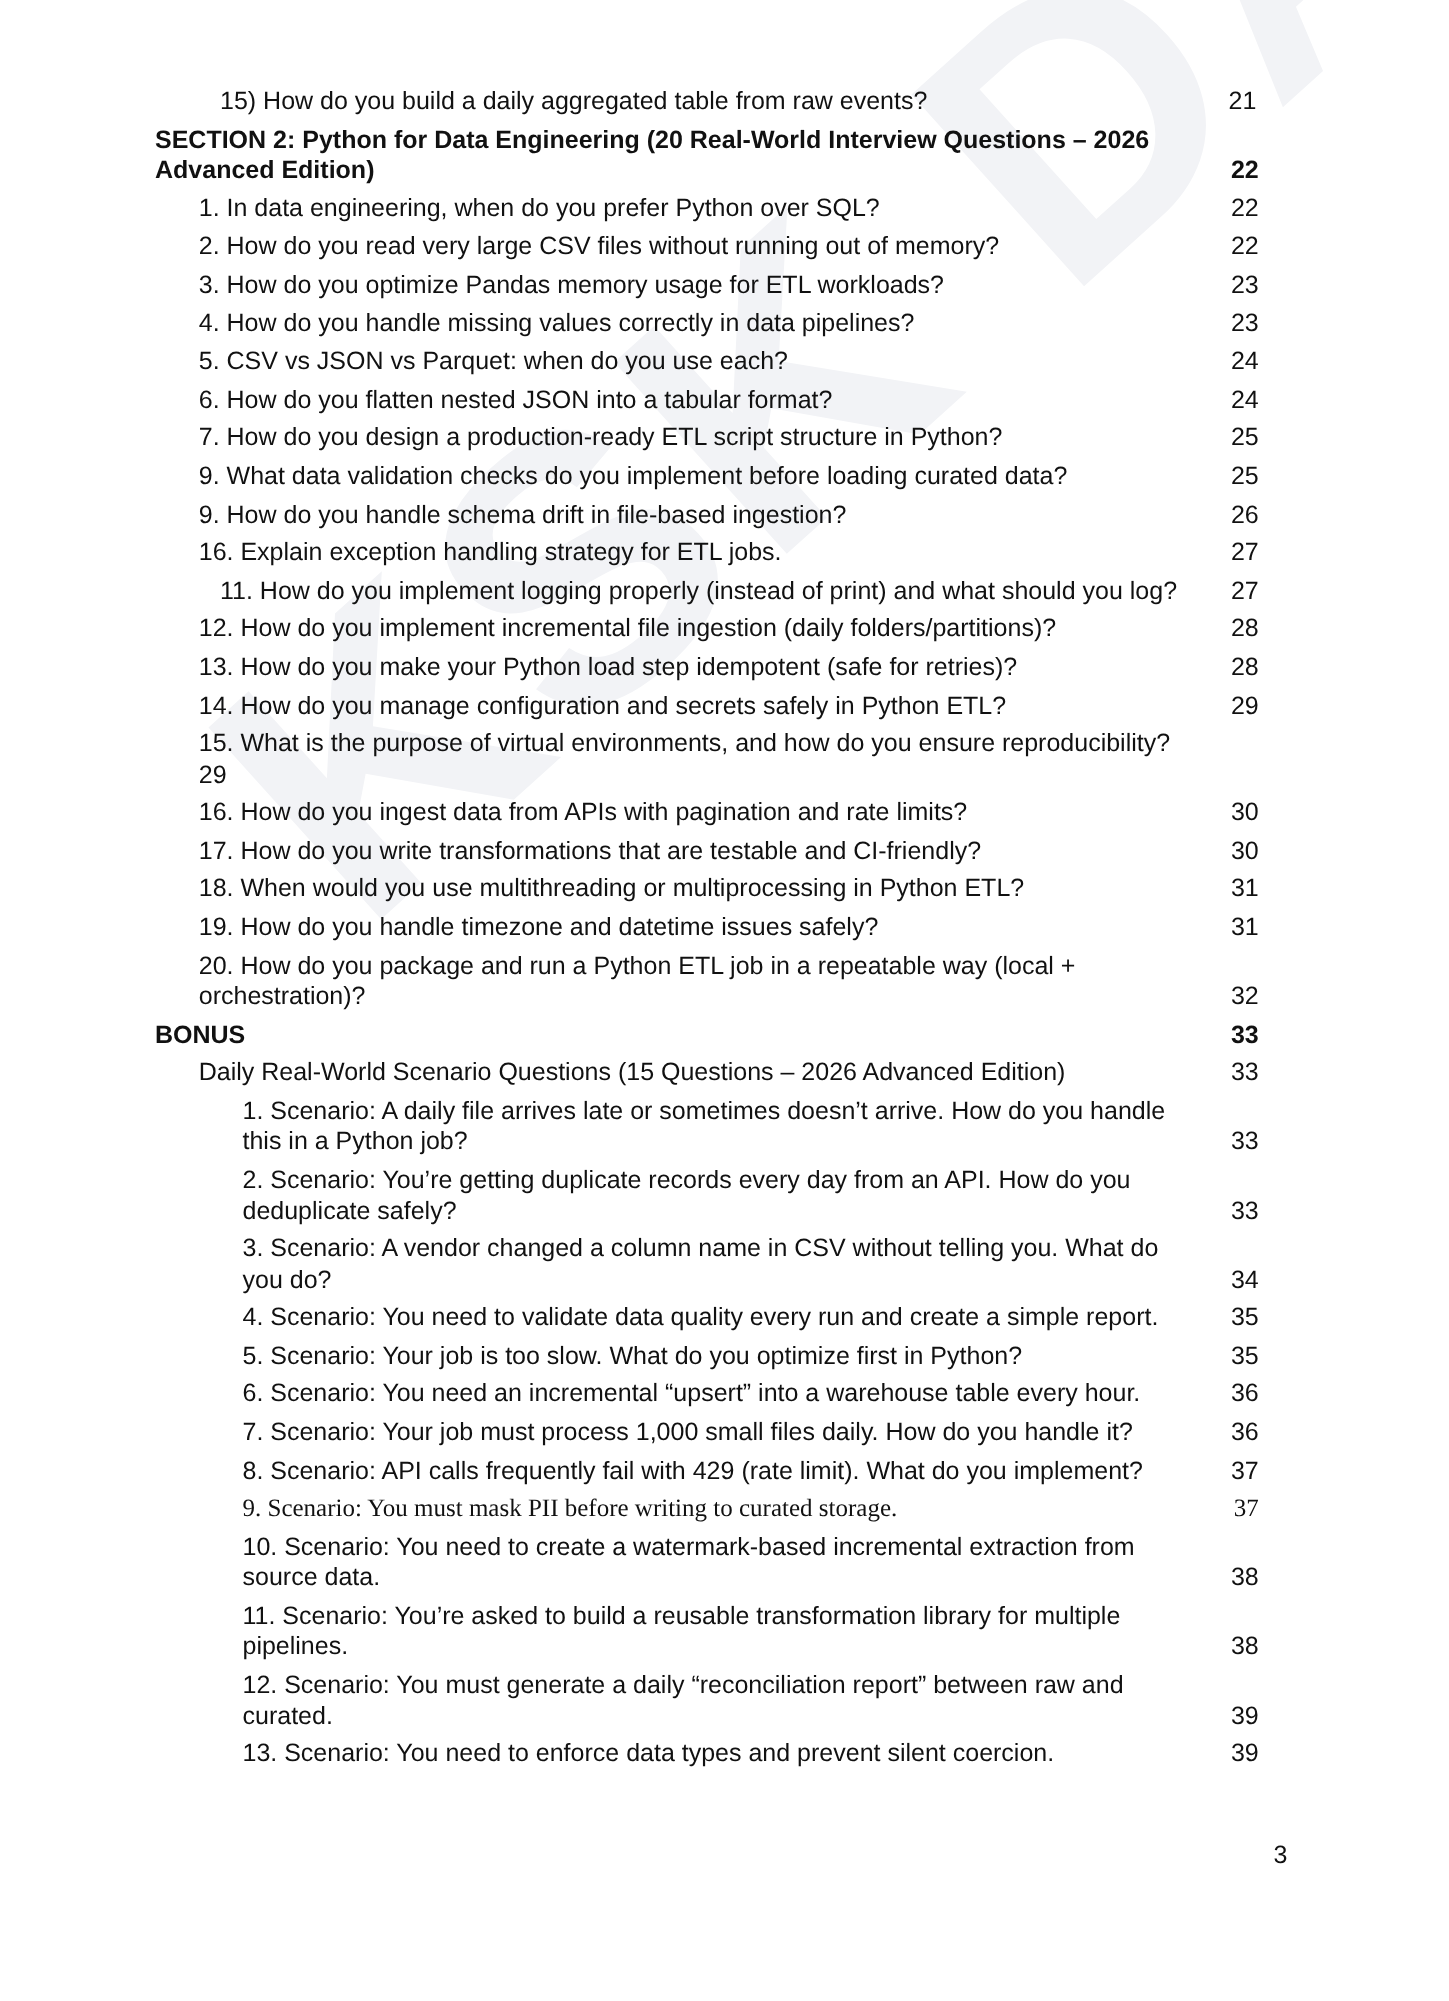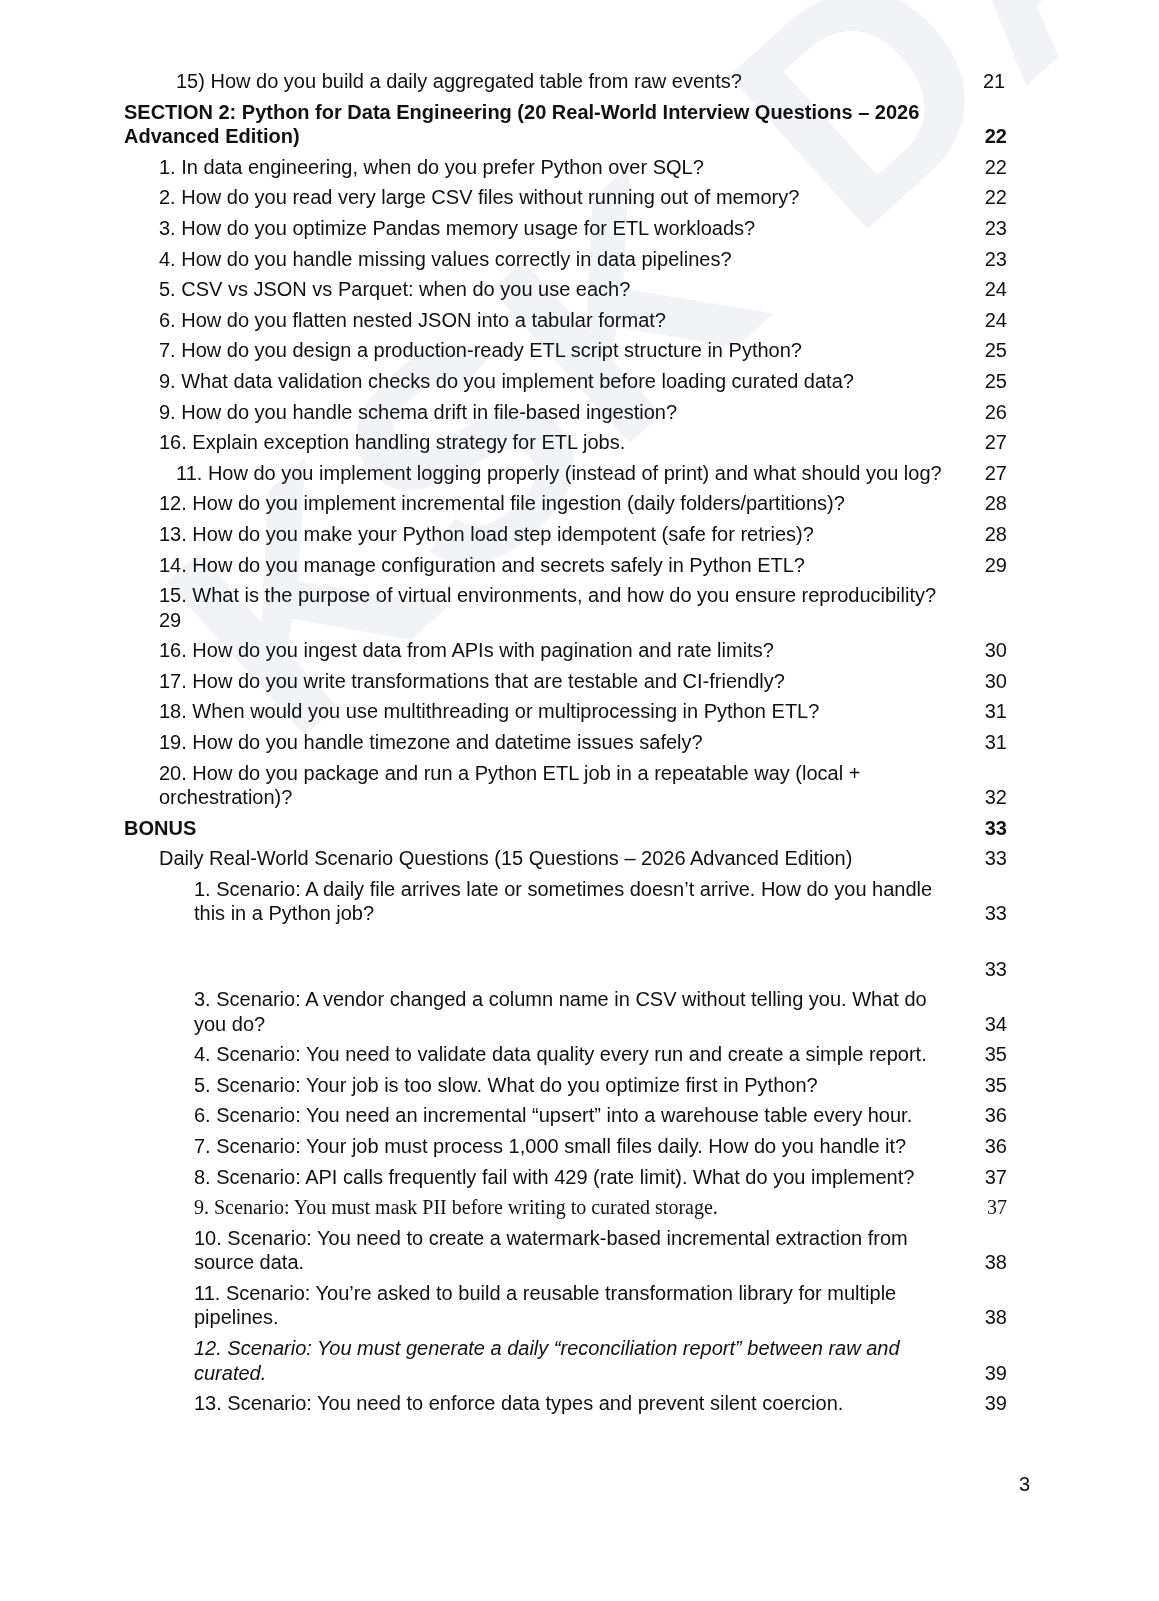--- a/index.html
+++ b/index.html
@@ -160,20 +160,22 @@
     <div class="row" style="left: 159px; top: 846.3px; width: 848px; height: 24.5px;">
       <div class="txt" style="white-space: pre;">Daily Real-World Scenario Questions (15 Questions – 2026 Advanced Edition)</div>
       <div class="pg" style="left: 788px; top: 0px;">33</div>
     </div>
     <div class="row" style="left: 194px; top: 876.9px; width: 813px; height: 49px;">
       <div class="txt" style="white-space: pre;">1. Scenario: A daily file arrives late or sometimes doesn’t arrive. How do you handle
 this in a Python job?</div>
       <div class="pg" style="left: 753px; top: 24.5px;">33</div>
     </div>
     <div class="row" style="left: 194px; top: 932px; width: 813px; height: 49px;">
+      <div class="txt" style="white-space: pre;">2. Scenario: You’re getting duplicate records every day from an API. How do you
+deduplicate safely?</div>
       <div class="pg" style="left: 753px; top: 24.5px;">33</div>
     </div>
     <div class="row" style="left: 194px; top: 987.1px; width: 813px; height: 49px;">
       <div class="txt" style="white-space: pre;">3. Scenario: A vendor changed a column name in CSV without telling you. What do
 you do?</div>
       <div class="pg" style="left: 753px; top: 24.5px;">34</div>
     </div>
     <div class="row" style="left: 194px; top: 1042.2px; width: 813px; height: 24.5px;">
       <div class="txt" style="white-space: pre;">4. Scenario: You need to validate data quality every run and create a simple report.</div>
       <div class="pg" style="left: 753px; top: 0px;">35</div>
@@ -202,21 +204,21 @@
       <div class="txt" style="white-space: pre;">10. Scenario: You need to create a watermark-based incremental extraction from
 source data.</div>
       <div class="pg" style="left: 753px; top: 24.5px;">38</div>
     </div>
     <div class="row" style="left: 194px; top: 1280.9px; width: 813px; height: 49px;">
       <div class="txt" style="white-space: pre;">11. Scenario: You’re asked to build a reusable transformation library for multiple
 pipelines.</div>
       <div class="pg" style="left: 753px; top: 24.5px;">38</div>
     </div>
     <div class="row" style="left: 194px; top: 1336px; width: 813px; height: 49px;">
-      <div class="txt" style="white-space: pre; font-style: italic;">12. Scenario: You must generate a daily “reconciliation report” between raw and
+      <div class="txt" style="white-space: pre;">12. Scenario: You must generate a daily “reconciliation report” between raw and
 curated.</div>
       <div class="pg" style="left: 753px; top: 24.5px;">39</div>
     </div>
     <div class="row" style="left: 194px; top: 1391.1px; width: 813px; height: 24.5px;">
       <div class="txt" style="white-space: pre;">13. Scenario: You need to enforce data types and prevent silent coercion.</div>
       <div class="pg" style="left: 753px; top: 0px;">39</div>
     </div>
   </div>
 
 <div class="pagenum">3</div>

